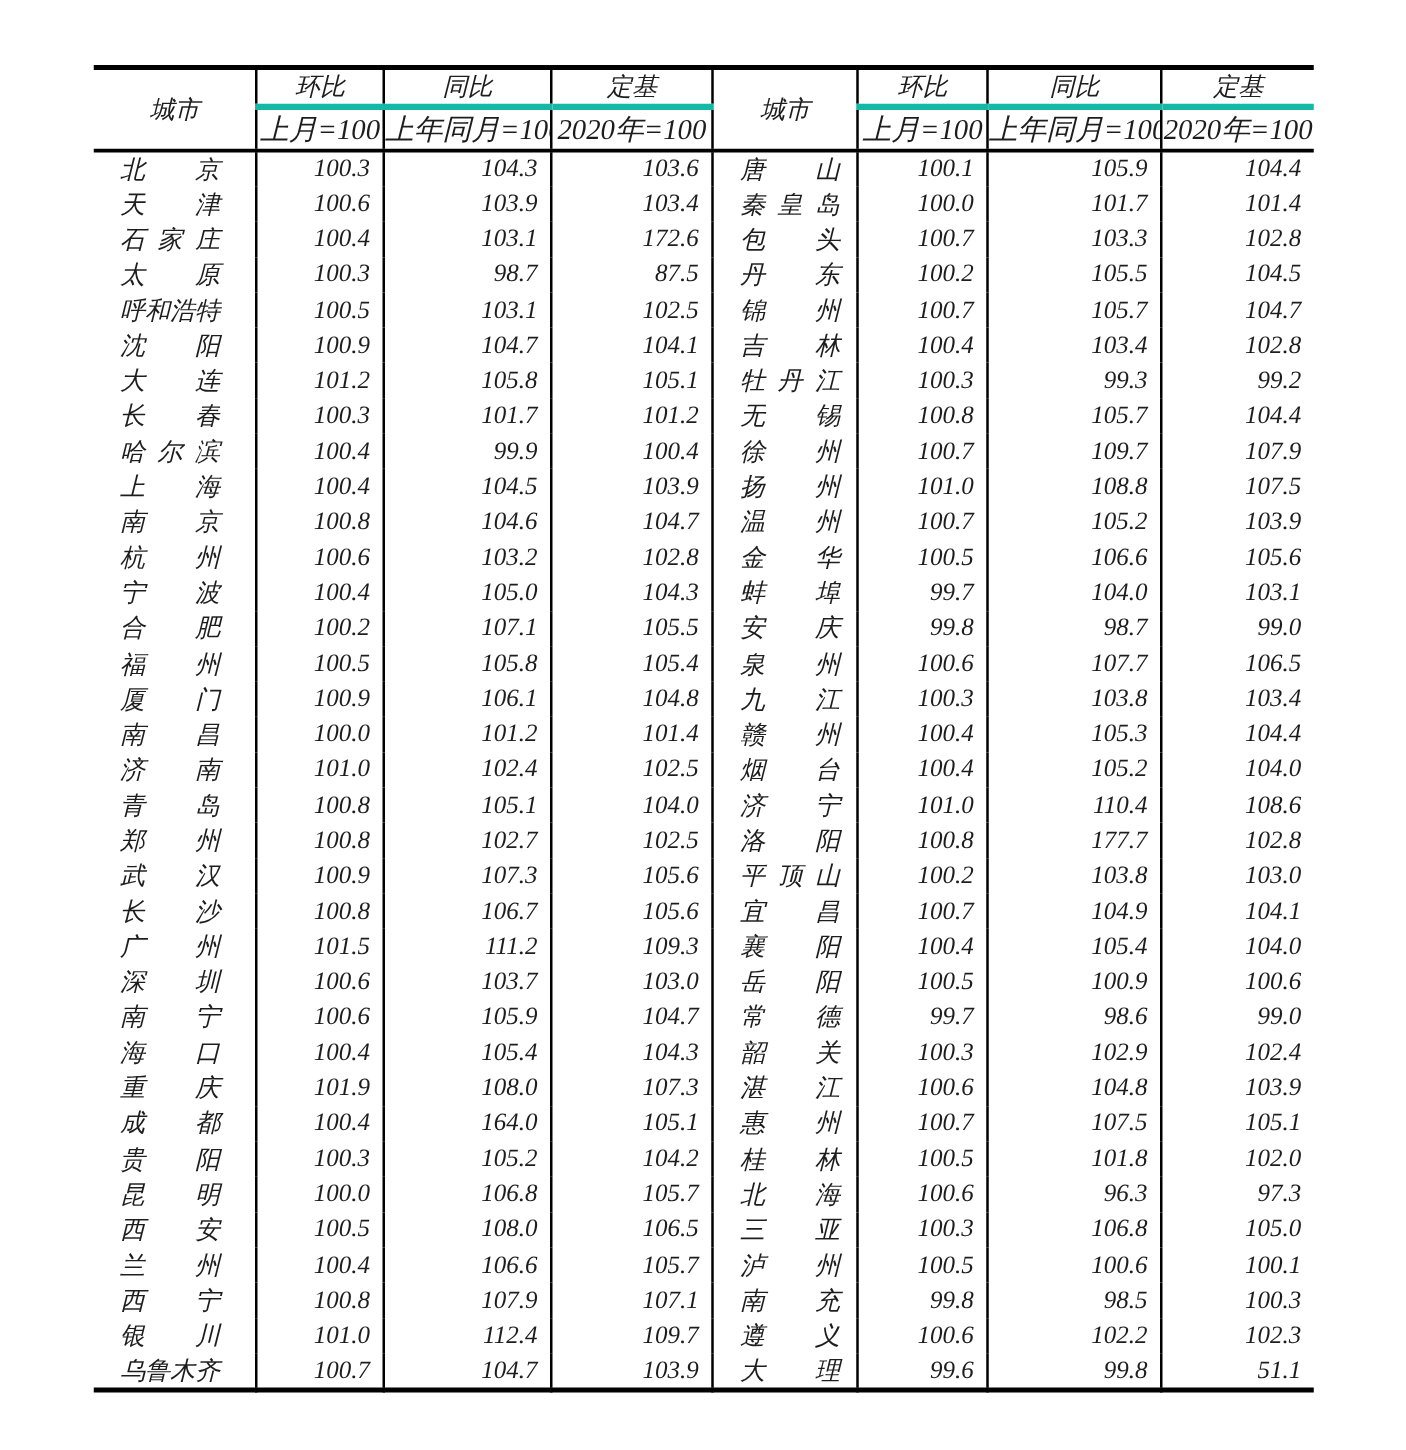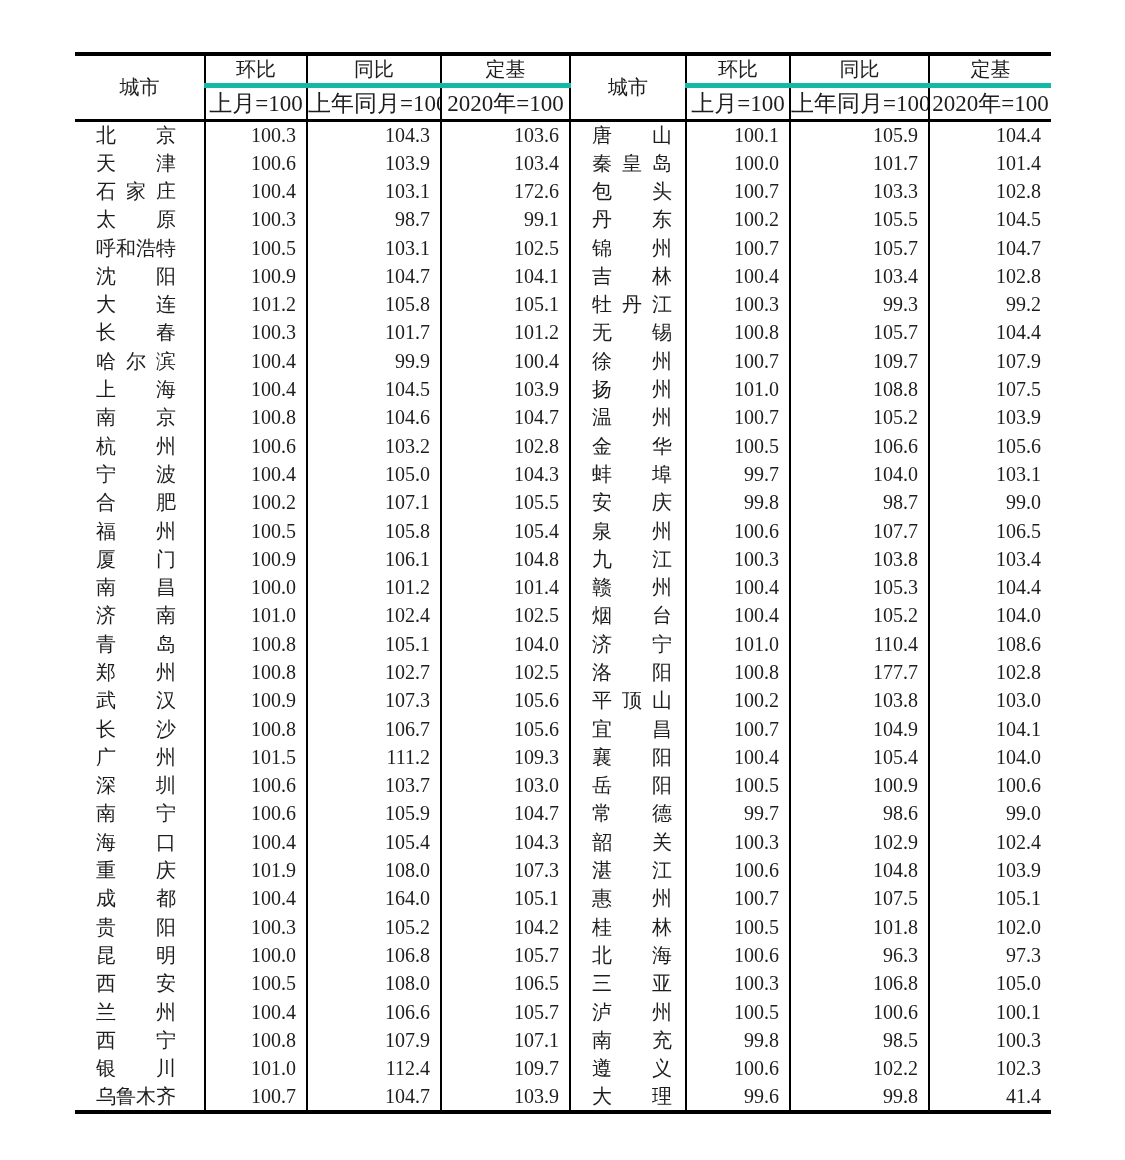--- a/index.html
+++ b/index.html
@@ -12,20 +12,21 @@
     height: 1160px;
     position: relative;
     font-family: "Liberation Serif", "DejaVu Serif", serif;
     color: #1d1d1d;
   }
   .table-wrap {
     position: absolute;
     left: 75px;
     top: 52px;
     width: 976px;
+    font-style: italic;
   }
   table.price-index {
     width: 100%;
     border-collapse: collapse;
     table-layout: fixed;
     border-top: 4px solid #000;
     border-bottom: 4px solid #000;
     font-size: 20px;
   }
   th, td {
@@ -125,21 +126,21 @@
           <td class="num">172.6</td>
           <td class="city-cell"><span class="city-name">包头</span></td>
           <td class="num">100.7</td>
           <td class="num">103.3</td>
           <td class="num">102.8</td>
         </tr>
         <tr>
           <td class="city-cell"><span class="city-name">太原</span></td>
           <td class="num">100.3</td>
           <td class="num">98.7</td>
-          <td class="num">99.1</td>
+          <td class="num">87.5</td>
           <td class="city-cell"><span class="city-name">丹东</span></td>
           <td class="num">100.2</td>
           <td class="num">105.5</td>
           <td class="num">104.5</td>
         </tr>
         <tr>
           <td class="city-cell"><span class="city-name">呼和浩特</span></td>
           <td class="num">100.5</td>
           <td class="num">103.1</td>
           <td class="num">102.5</td>
@@ -439,17 +440,17 @@
           <td class="num">102.3</td>
         </tr>
         <tr>
           <td class="city-cell"><span class="city-name">乌鲁木齐</span></td>
           <td class="num">100.7</td>
           <td class="num">104.7</td>
           <td class="num">103.9</td>
           <td class="city-cell"><span class="city-name">大理</span></td>
           <td class="num">99.6</td>
           <td class="num">99.8</td>
-          <td class="num">41.4</td>
+          <td class="num">51.1</td>
         </tr>
       </tbody>
   </table>
 </div>
 
 </body></html>

